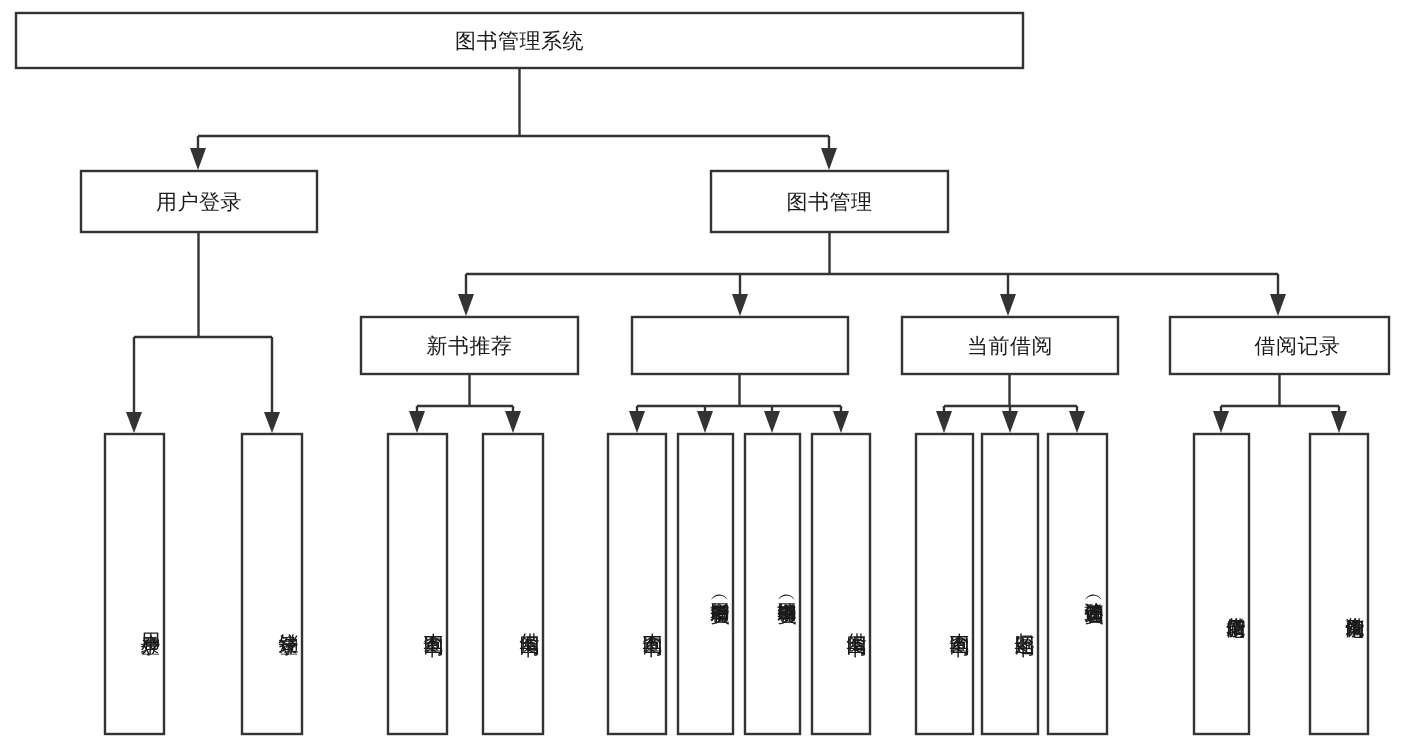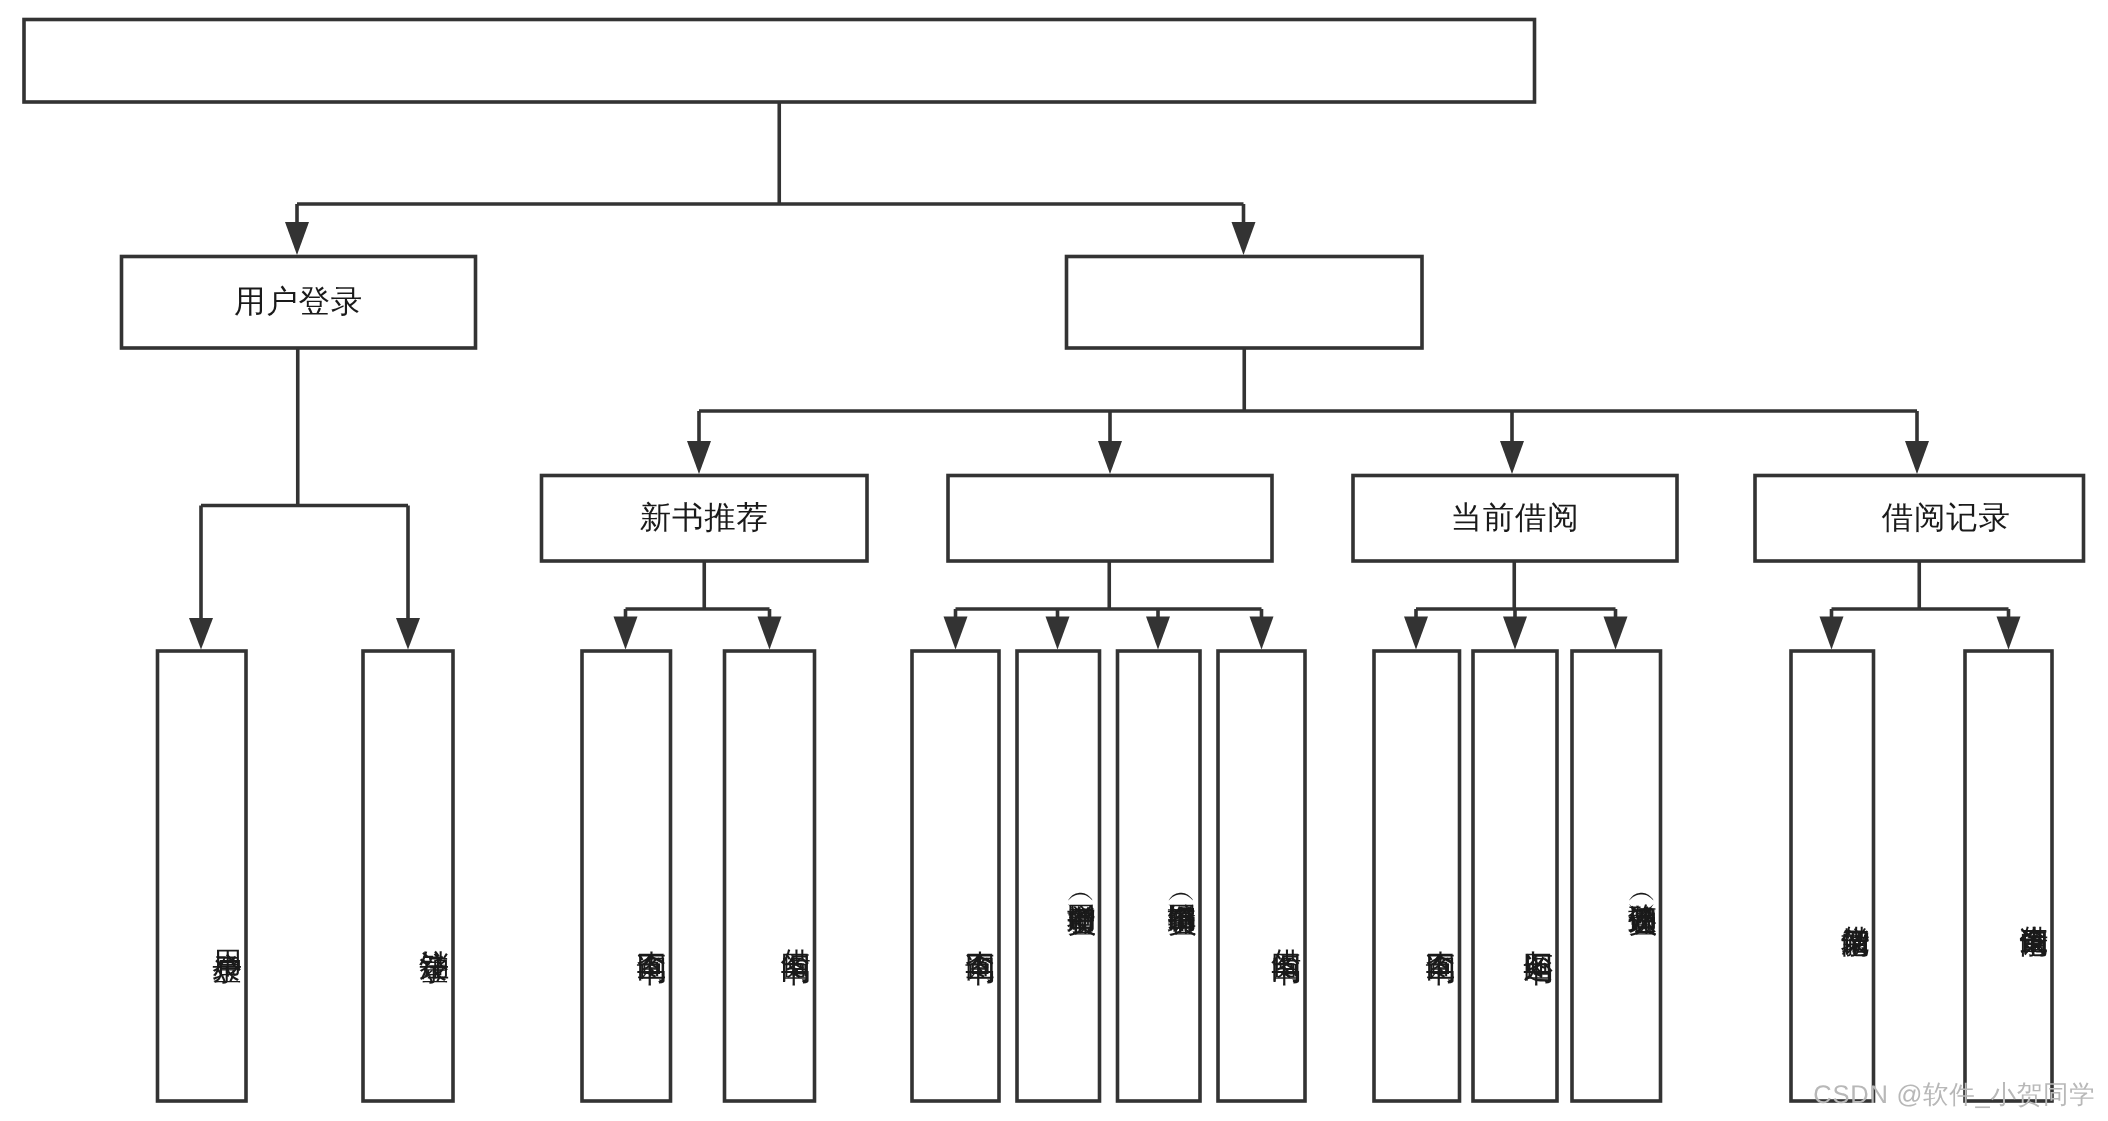--- a/index.html
+++ b/index.html
@@ -182,36 +182,37 @@
     <rect class="node-box" x="678" y="434" width="55" height="300"></rect>
     <rect class="node-box" x="745" y="434" width="55" height="300"></rect>
     <rect class="node-box" x="812" y="434" width="58" height="300"></rect>
     <rect class="node-box" x="916" y="434" width="57" height="300"></rect>
     <rect class="node-box" x="982" y="434" width="56" height="300"></rect>
     <rect class="node-box" x="1048" y="434" width="59" height="300"></rect>
     <rect class="node-box" x="1194" y="434" width="55" height="300"></rect>
     <rect class="node-box" x="1310" y="434" width="58" height="300"></rect>
   </svg>
 
+  <div class="node-label horizontal" style="left:16px;  top:13px;  width:1007px; height:55px;">图书管理系统</div>
 
   <div class="node-label horizontal" style="left:81px;  top:171px; width:236px; height:61px;">用户登录</div>
+  <div class="node-label horizontal" style="left:711px; top:171px; width:237px; height:61px;">图书管理</div>
 
   <div class="node-label horizontal" style="left:361px;  top:317px; width:217px; height:57px;">新书推荐</div>
   <div class="node-label horizontal" style="left:902px;  top:317px; width:216px; height:57px;">当前借阅</div>
   <div class="node-label horizontal" style="left:1170px; top:317px; width:219px; height:57px;padding-left:36px;">借阅记录</div>
 
   <div class="node-label vertical" style="left:105px;  top:498px; width:59px; height:236px;">用户登录</div>
   <div class="node-label vertical" style="left:242px;  top:498px; width:60px; height:236px;">注销登录</div>
   <div class="node-label vertical" style="left:388px;  top:498px; width:59px; height:236px;">查询图书</div>
   <div class="node-label vertical" style="left:483px;  top:498px; width:60px; height:236px;">借阅图书</div>
   <div class="node-label vertical" style="left:608px;  top:498px; width:58px; height:236px;">查询图书</div>
   <div class="node-label vertical tall" style="left:678px;  top:440px; width:55px; height:294px;">新增图书（管理员）</div>
   <div class="node-label vertical tall" style="left:745px;  top:440px; width:55px; height:294px;">编辑图书（管理员）</div>
   <div class="node-label vertical" style="left:812px;  top:498px; width:58px; height:236px;">借阅图书</div>
   <div class="node-label vertical" style="left:916px;  top:498px; width:57px; height:236px;">查询图书</div>
   <div class="node-label vertical" style="left:982px;  top:498px; width:56px; height:236px;">归还图书</div>
   <div class="node-label vertical tall" style="left:1048px; top:440px; width:59px; height:294px;">确认归还（管理员）</div>
   <div class="node-label vertical tall" style="left:1194px; top:468px; width:55px; height:266px;">新增借阅记录</div>
   <div class="node-label vertical tall" style="left:1310px; top:468px; width:58px; height:266px;">查询借阅记录</div>
 
-  <div id="watermark">CSDN @软件_小贺同学</div>
 
 </div>
 
 </body></html>

